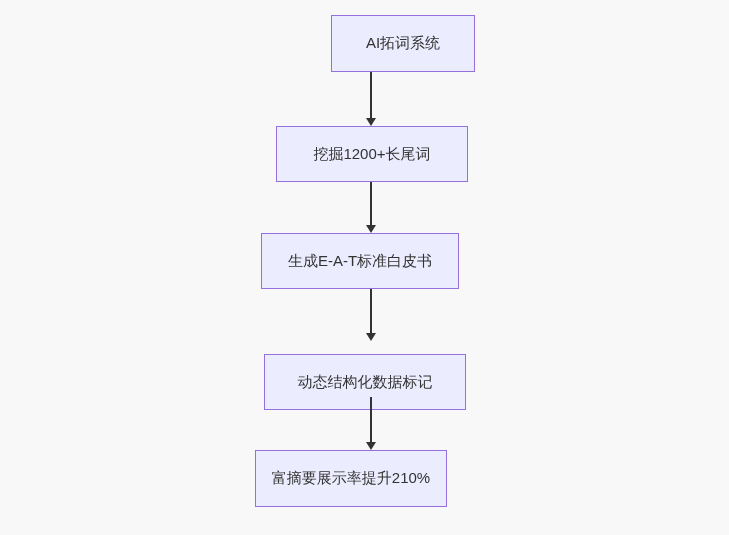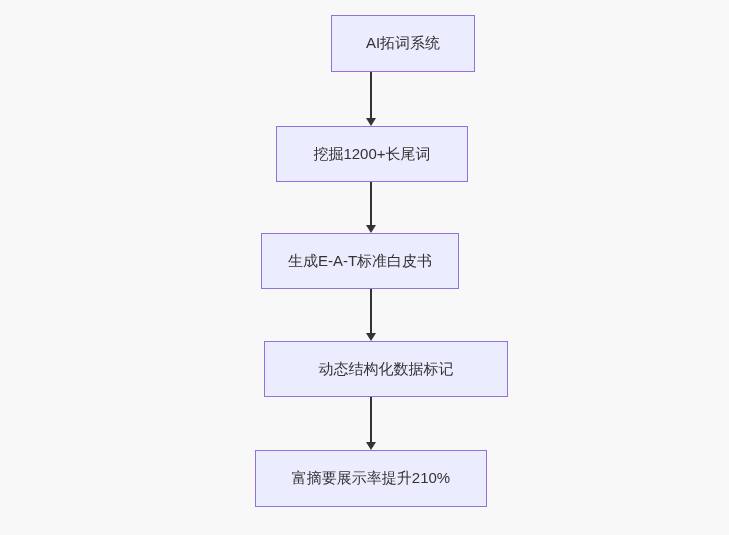--- a/index.html
+++ b/index.html
@@ -83,26 +83,26 @@
 
   <div class="node" style="left:261px; top:233px; width:198px; height:56px;">
     <span>生成E-A-T标准白皮书</span>
   </div>
 
   <div class="edge" style="top:289px; height:52px;">
     <div class="edge-line"></div>
     <div class="arrowhead"></div>
   </div>
 
-  <div class="node" style="left:264px; top:341px; width:244px; height:56px;">
+  <div class="node" style="left:264px; top:354px; width:202px; height:56px;">
     <span>动态结构化数据标记</span>
   </div>
 
   <div class="edge" style="top:397px; height:53px;">
     <div class="edge-line"></div>
     <div class="arrowhead"></div>
   </div>
 
-  <div class="node" style="left:255px; top:450px; width:232px; height:57px;">
+  <div class="node" style="left:255px; top:450px; width:192px; height:57px;">
     <span>富摘要展示率提升210%</span>
   </div>
 
 </div>
 
 </body></html>

